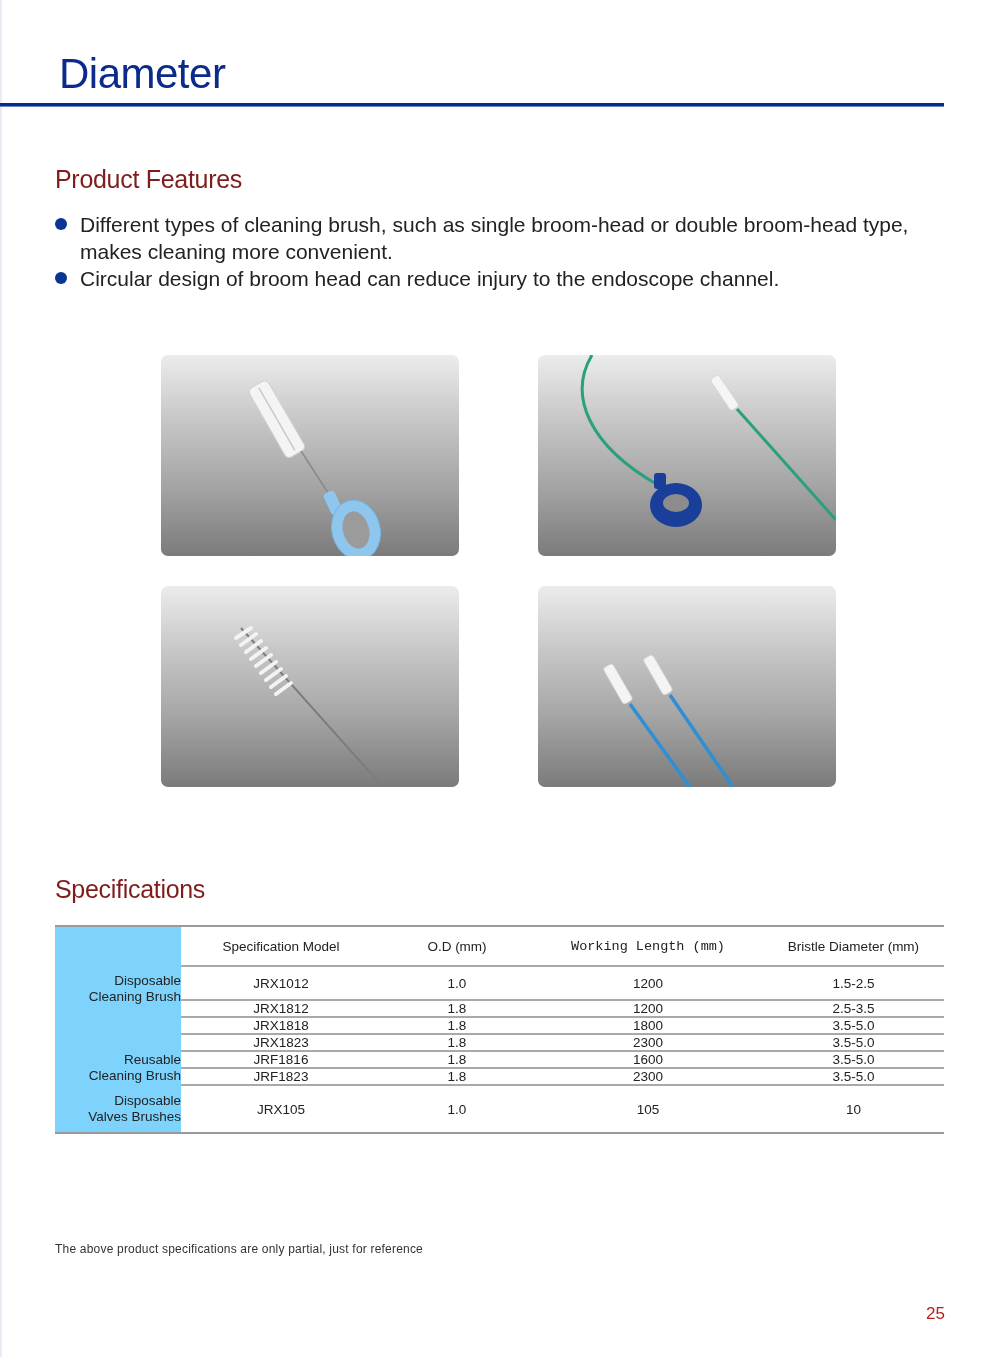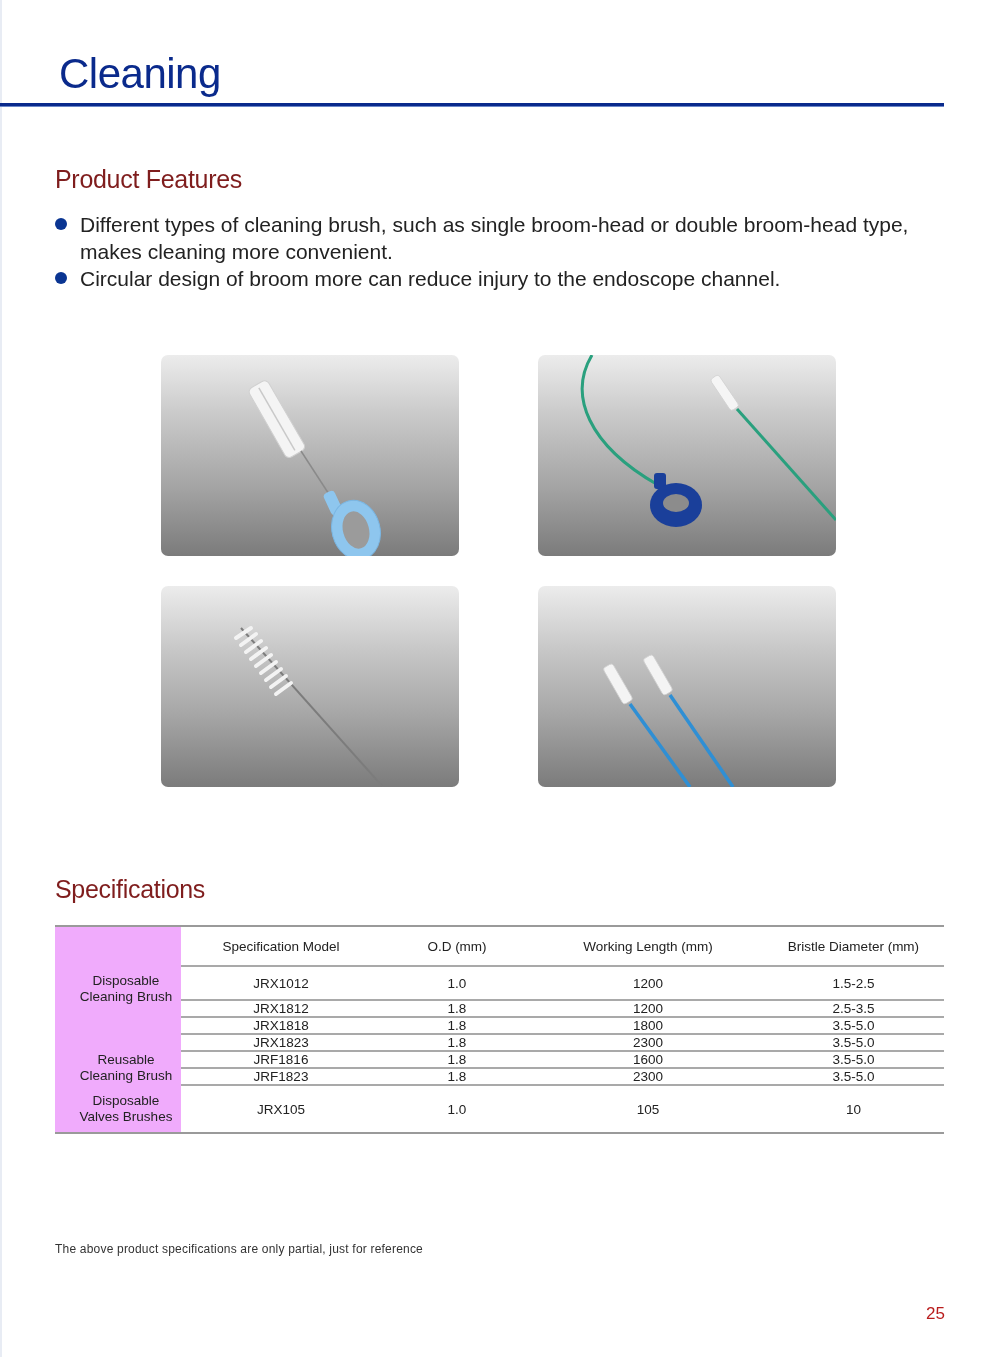--- a/index.html
+++ b/index.html
@@ -64,60 +64,60 @@
       position: absolute; left: 55px; top: 925px; width: 889px;
       border-collapse: collapse;
       font-size: 13.5px; color: #222222;
       border-top: 2px solid #9a9a9a;
       border-bottom: 2px solid #9a9a9a;
     }
     .spec-table td, .spec-table th {
       text-align: center; vertical-align: middle; font-weight: normal;
     }
     .spec-table .cat {
-      width: 126px; background: #f0abfc; text-align: center;
+      width: 126px; background: #7dd3fc; text-align: right;
       padding-left: 16px; line-height: 16px;
     }
     .spec-table th { height: 40px; }
     .spec-table tr.data td.v { height: 17px; border-top: 2px solid #a9a9a9; }
     .spec-table tr.data.first td.v { height: 34px; }
     .spec-table tr.data.last td.v { height: 48px; }
     .spec-table tr.head th { border-bottom: 0; }
     .col-model { width: 200px; }
     .col-od { width: 152px; }
-    .col-len { width: 230px; }
+    .col-len { width: 230px; font-family: Liberation Mono, monospace; }
     .col-bristle { width: 181px; }
 
     .footnote {
       position: absolute; left: 55px; top: 1241px;
       font-size: 12px; line-height: 16px; color: #333333; letter-spacing: 0.2px;
     }
     .page-number {
       position: absolute; left: 926px; top: 1303px;
       font-size: 17px; line-height: 22px; color: #b91c1c;
     }
   </style>
 </head>
 <body>
 
 <div class="page-left-edge"></div>
 
-<h1 class="page-title">Cleaning</h1>
+<h1 class="page-title">Diameter</h1>
 <div class="title-rule"></div>
 
 <h2 class="section-heading features-heading">Product Features</h2>
 
 <ul class="feature-list">
   <li class="feature-item">
     <span class="bullet"></span>
     <span>Different types of cleaning brush, such as single broom-head or double broom-head type, makes cleaning more convenient.</span>
   </li>
   <li class="feature-item">
     <span class="bullet"></span>
-    <span>Circular design of broom more can reduce injury to the endoscope channel.</span>
+    <span>Circular design of broom head can reduce injury to the endoscope channel.</span>
   </li>
 </ul>
 
 <div class="gallery">
 
   <div class="photo p1" title="Disposable cleaning brush with light-blue ring handle and white broom head">
     <svg viewBox="0 0 298 201">
       <g transform="translate(95,30) rotate(-30)">
         <rect x="-10" y="0" width="22" height="80" rx="5" fill="#f4f4f4" stroke="#d0d0d0" stroke-width="1"></rect>
         <line x1="1" y1="4" x2="1" y2="76" stroke="#c9c9c9" stroke-width="1.5"></line>

